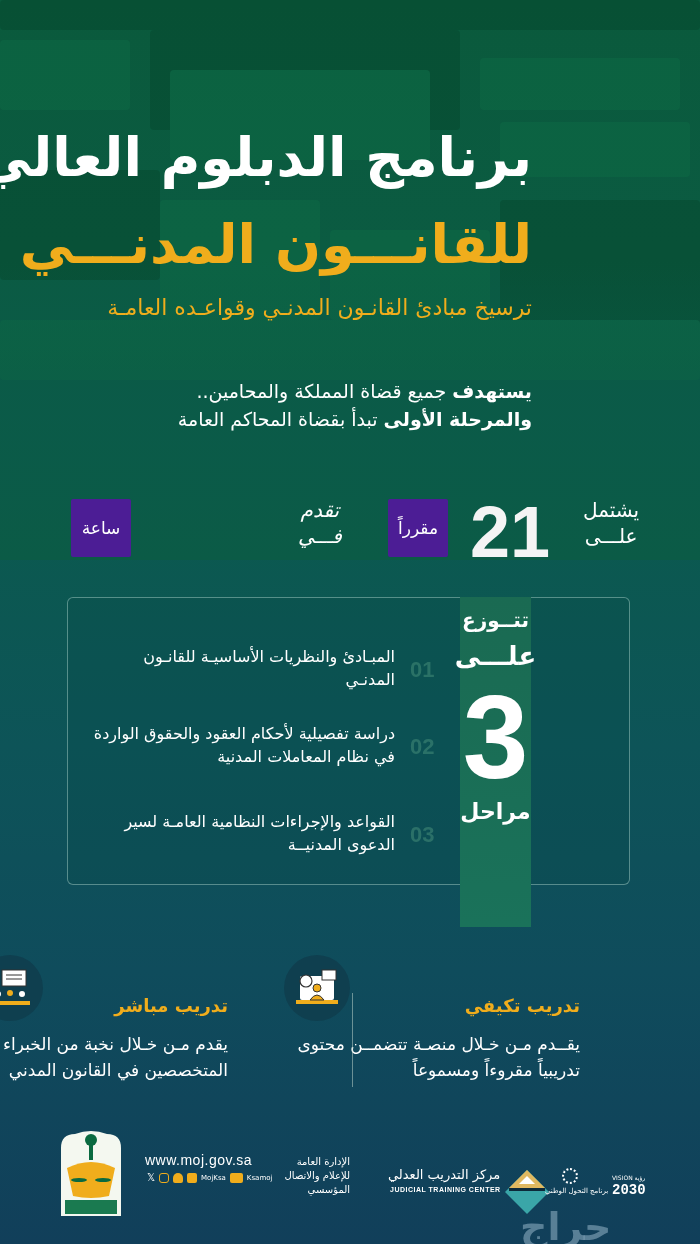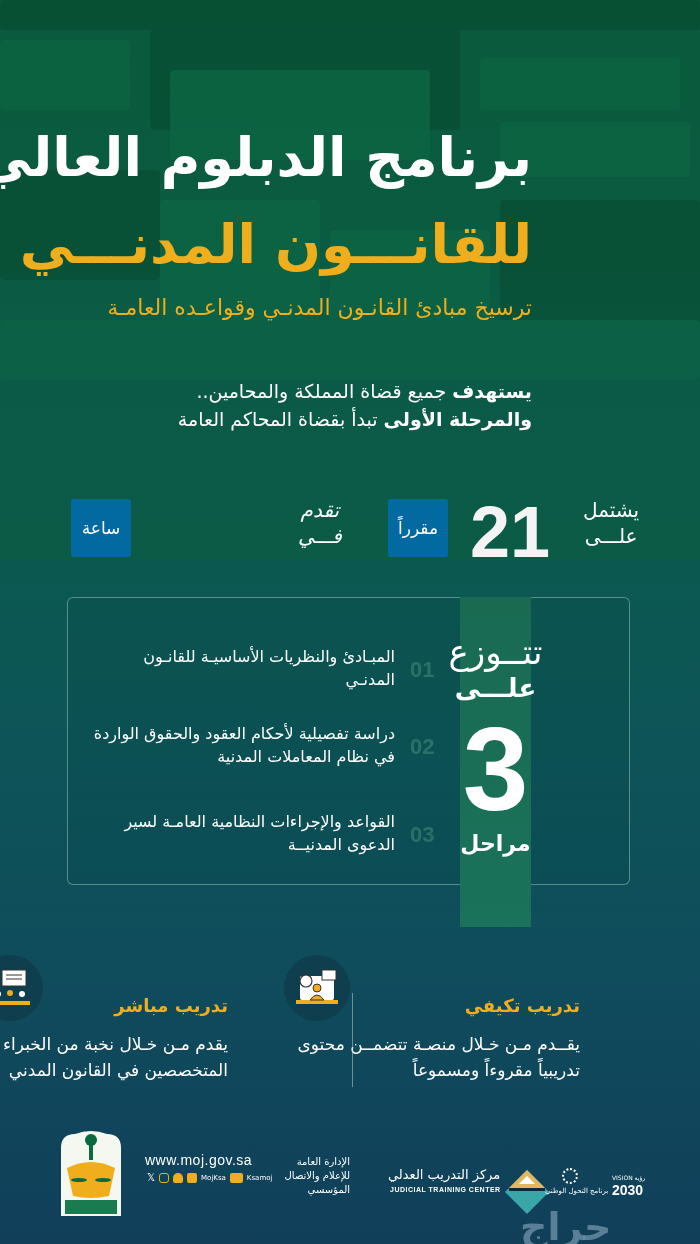--- a/index.html
+++ b/index.html
@@ -40,36 +40,36 @@
     }
     .target b { font-weight: bold; }
     .stat-small {
       position: absolute; font-size: 20px; line-height: 26px; color: #ffffff; text-align: center;
     }
     .stat-num {
       position: absolute; font-size: 72px; font-weight: bold; color: #f4f4f4; line-height: 70px;
       font-family: "Liberation Sans", sans-serif; direction: ltr;
     }
     .stat-box {
-      position: absolute; width: 60px; height: 58px; background: #0369a1;
+      position: absolute; width: 60px; height: 58px; background: #4c1d95;
       display: flex; align-items: center; justify-content: center;
       font-size: 17px; color: #ffffff; border-radius: 2px;
     }
 
     .phases-card {
       position: absolute; left: 67px; top: 597px; width: 563px; height: 288px;
       border: 1px solid rgba(180,220,210,0.45); border-radius: 6px;
       background: rgba(8,70,70,0.25);
     }
     .phases-band {
       position: absolute; left: 460px; top: 597px; width: 71px; height: 330px;
       background: linear-gradient(180deg, #1a6a52 0%, #1a725a 100%);
       display: flex; flex-direction: column; align-items: center;
     }
-    .band-t1 { margin-top: 40px; font-size: 34px; font-weight: normal; color: #fff; line-height: 30px; }
+    .band-t1 { margin-top: 8px; font-size: 20px; font-weight: bold; color: #fff; line-height: 30px; }
     .band-t2 { margin-top: 6px; font-size: 26px; font-weight: bold; color: #fff; line-height: 30px; }
     .band-num { margin-top: 6px; font-size: 118px; font-weight: bold; color: #fff; line-height: 120px; font-family: "Liberation Sans", sans-serif; }
     .band-t3 { margin-top: 2px; font-size: 22px; font-weight: bold; color: #fff; }
     .phase-text {
       font-size: 16px; line-height: 23px; color: #ffffff; text-align: right; width: 290px;
     }
     .phase-num {
       position: absolute; left: -10px; top: 12px; font-size: 22px; font-weight: bold;
       color: rgba(70,140,120,0.55); font-family: "Liberation Sans", sans-serif; direction: ltr;
     }
@@ -82,21 +82,21 @@
     .tr-title { position: absolute; right: 0; top: 40px; font-size: 18px; font-weight: bold; color: #f0ad1c; text-align: right; }
     .tr-desc { position: absolute; right: 0; top: 76px; width: 300px; font-size: 17px; line-height: 26px; color: #ffffff; text-align: right; }
     .divider { position: absolute; left: 352px; top: 993px; width: 1px; height: 94px; background: rgba(200,220,210,0.5); }
     .url { position: absolute; left: 145px; top: 1152px; font-size: 14px; color: #ffffff; font-family: "Liberation Sans", sans-serif; direction: ltr; letter-spacing: 0.5px; }
     .socials { position: absolute; left: 147px; top: 1172px; display: flex; gap: 4px; align-items: center; direction: ltr; font-size: 7px; color: #fff; }
     .soc { width: 10px; height: 10px; border-radius: 2px; display: inline-block; }
     .media-dept { position: absolute; left: 270px; top: 1155px; width: 80px; font-size: 10px; line-height: 14px; color: #ffffff; text-align: right; }
     .jtc-ar { position: absolute; left: 388px; top: 1167px; font-size: 13px; color: #ffffff; }
     .jtc-en { position: absolute; left: 390px; top: 1186px; font-size: 7px; color: #ffffff; letter-spacing: 0.5px; direction: ltr; font-family: "Liberation Sans", sans-serif; font-weight: bold; }
     .ntp { position: absolute; left: 545px; top: 1187px; font-size: 7px; color: #fff; }
-    .vision { position: absolute; left: 612px; top: 1182px; font-size: 14px; font-weight: bold; color: #fff; direction: ltr; font-family: Liberation Sans, sans-serif; }
+    .vision { position: absolute; left: 612px; top: 1182px; font-size: 14px; font-weight: bold; color: #fff; direction: ltr; font-family: Liberation Mono, monospace; }
     .vision-top { position: absolute; left: 612px; top: 1174px; font-size: 6px; color: #fff; direction: ltr; }
     .watermark { position: absolute; left: 520px; top: 1205px; font-size: 38px; font-weight: bold; color: rgba(150,180,200,0.55); direction: rtl; }
   </style>
 </head>
 <body>
 
 <div class="books">
   <div class="book dark" style="left:0;top:0;width:700px;height:30px;"></div>
   <div class="book" style="left:0;top:40px;width:130px;height:70px;"></div>
   <div class="book dark" style="left:150px;top:30px;width:310px;height:100px;"></div>

